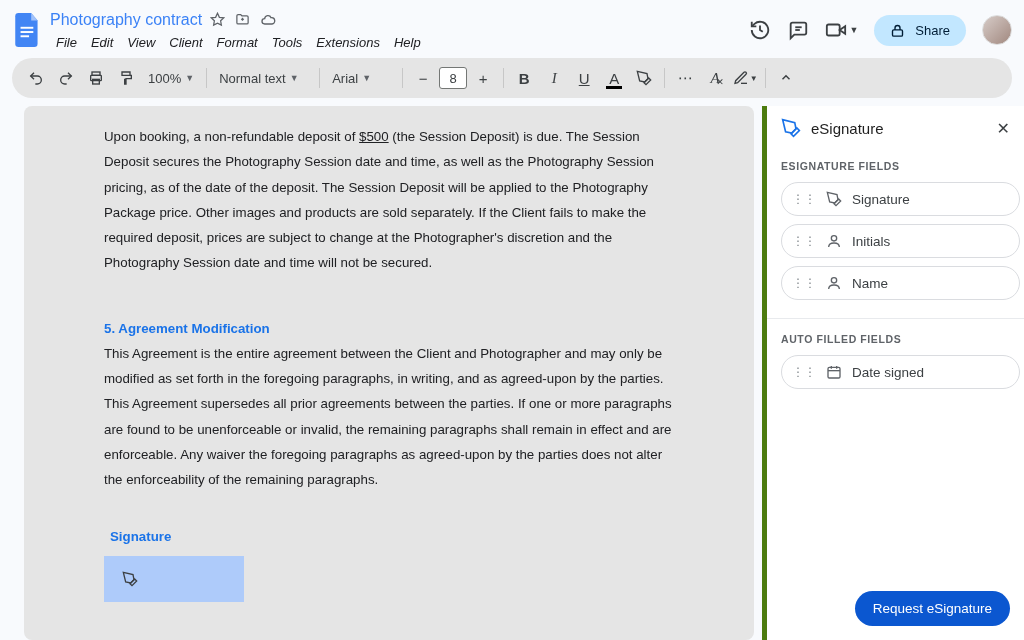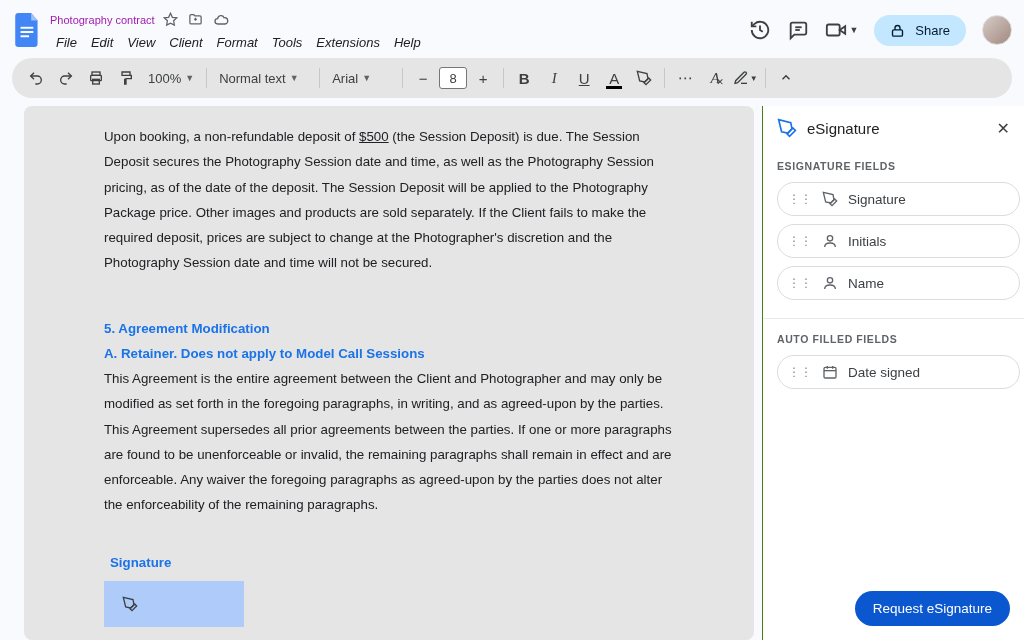--- a/index.html
+++ b/index.html
@@ -20,21 +20,21 @@
     height: 54px;
   }
   .docs-logo {
     width: 32px; height: 40px;
     display: flex; align-items: center; justify-content: center;
     margin-right: 6px;
   }
   .docs-logo svg { width: 26px; height: 34px; }
   .title-area { flex: 1; }
   .title-row { display: flex; align-items: center; gap: 8px; height: 22px; }
-  .doc-title { font-size: 11px; color: #a21caf; }
+  .doc-title { font-size: 16px; color: #3b82f6; }
   .title-icons { display: flex; gap: 10px; color: #5f6368; }
   .menu-row { display: flex; gap: 2px; margin-top: 2px; }
   .menu-item { font-size: 13px; color: #202124; padding: 2px 6px; cursor: pointer; border-radius: 4px; font-style: italic;}
   .header-right { display: flex; align-items: center; gap: 16px; }
   .hdr-icon { color: #3c4043; display:flex; align-items:center; cursor:pointer;}
   .share-btn {
     background: #c2e7ff; color: #001d35;
     border-radius: 40px; padding: 8px 16px;
     display: flex; align-items: center; gap: 10px;
     font-size: 13px; font-weight: 500; cursor:pointer;
@@ -98,21 +98,21 @@
     width: 140px; height: 46px; background:#aecbfa;
     display:flex; align-items:center; justify-content:flex-start;
     padding-left:18px; margin-top:6px; cursor:pointer;
   }
   .sig-box svg { color:#3c4043; }
   .deposit-underline { text-decoration: underline; }
   
   .sidepanel {
     width: 262px; background:#fff; height:100%;
     display:flex; flex-direction:column;
-    border-left:1px solid #4d7c0f;
+    border-left:5px solid #4d7c0f;
   }
   .sp-head {
     display:flex; align-items:center; padding: 12px 14px;
     gap: 10px;
   }
   .sp-head-title { font-size: 15px; font-weight:500; color:#1f1f1f; flex:1; }
   .sp-close { cursor:pointer; color:#3c4043; font-size:16px;}
   .sp-section {
     padding: 10px 4px 4px 14px;
   }
@@ -295,21 +295,20 @@
       </div>
   </div>
 </div>
 
 <div class="main">
   <div class="doc-pane">
     <div class="page">
       <p><span>Upon booking, a non-refundable deposit of </span><span class="deposit-underline">$500</span><span> (the Session Deposit) is due. The Session Deposit secures the Photography Session date and time, as well as the Photography Session pricing, as of the date of the deposit. The Session Deposit will be applied to the Photography Package price. Other images and products are sold separately. If the Client fails to make the required deposit, prices are subject to change at the Photographer's discretion and the Photography Session date and time will not be secured.</span></p>
       <div class="sect-gap"></div>
       <p class="blue-head">5. Agreement Modification</p>
-      <p class="blue-head">A. Retainer.  Does not apply to Model Call Sessions</p>
       <p>This Agreement is the entire agreement between the Client and Photographer and may only be modified as set forth in the foregoing paragraphs, in writing, and as agreed-upon by the parties.  This Agreement supersedes all prior agreements between the parties. If one or more paragraphs are found to be unenforceable or invalid, the remaining paragraphs shall remain in effect and are enforceable. Any waiver the foregoing paragraphs as agreed-upon by the parties does not alter the enforceability of the remaining paragraphs.</p>
       <div class="sig-gap"></div>
       <p class="sig-label">Signature</p>
       <div class="sig-box">
         <svg width="16" height="16" viewBox="0 0 24 24" fill="none" stroke="currentColor" stroke-width="2">
             <path d="M12 19l7-7 3 3-7 7-3-3z"></path>
             <path d="M18 13l-1.5-7.5L2 2l3.5 14.5L13 18l5-5z"></path>
           </svg>
       </div>
     </div>

